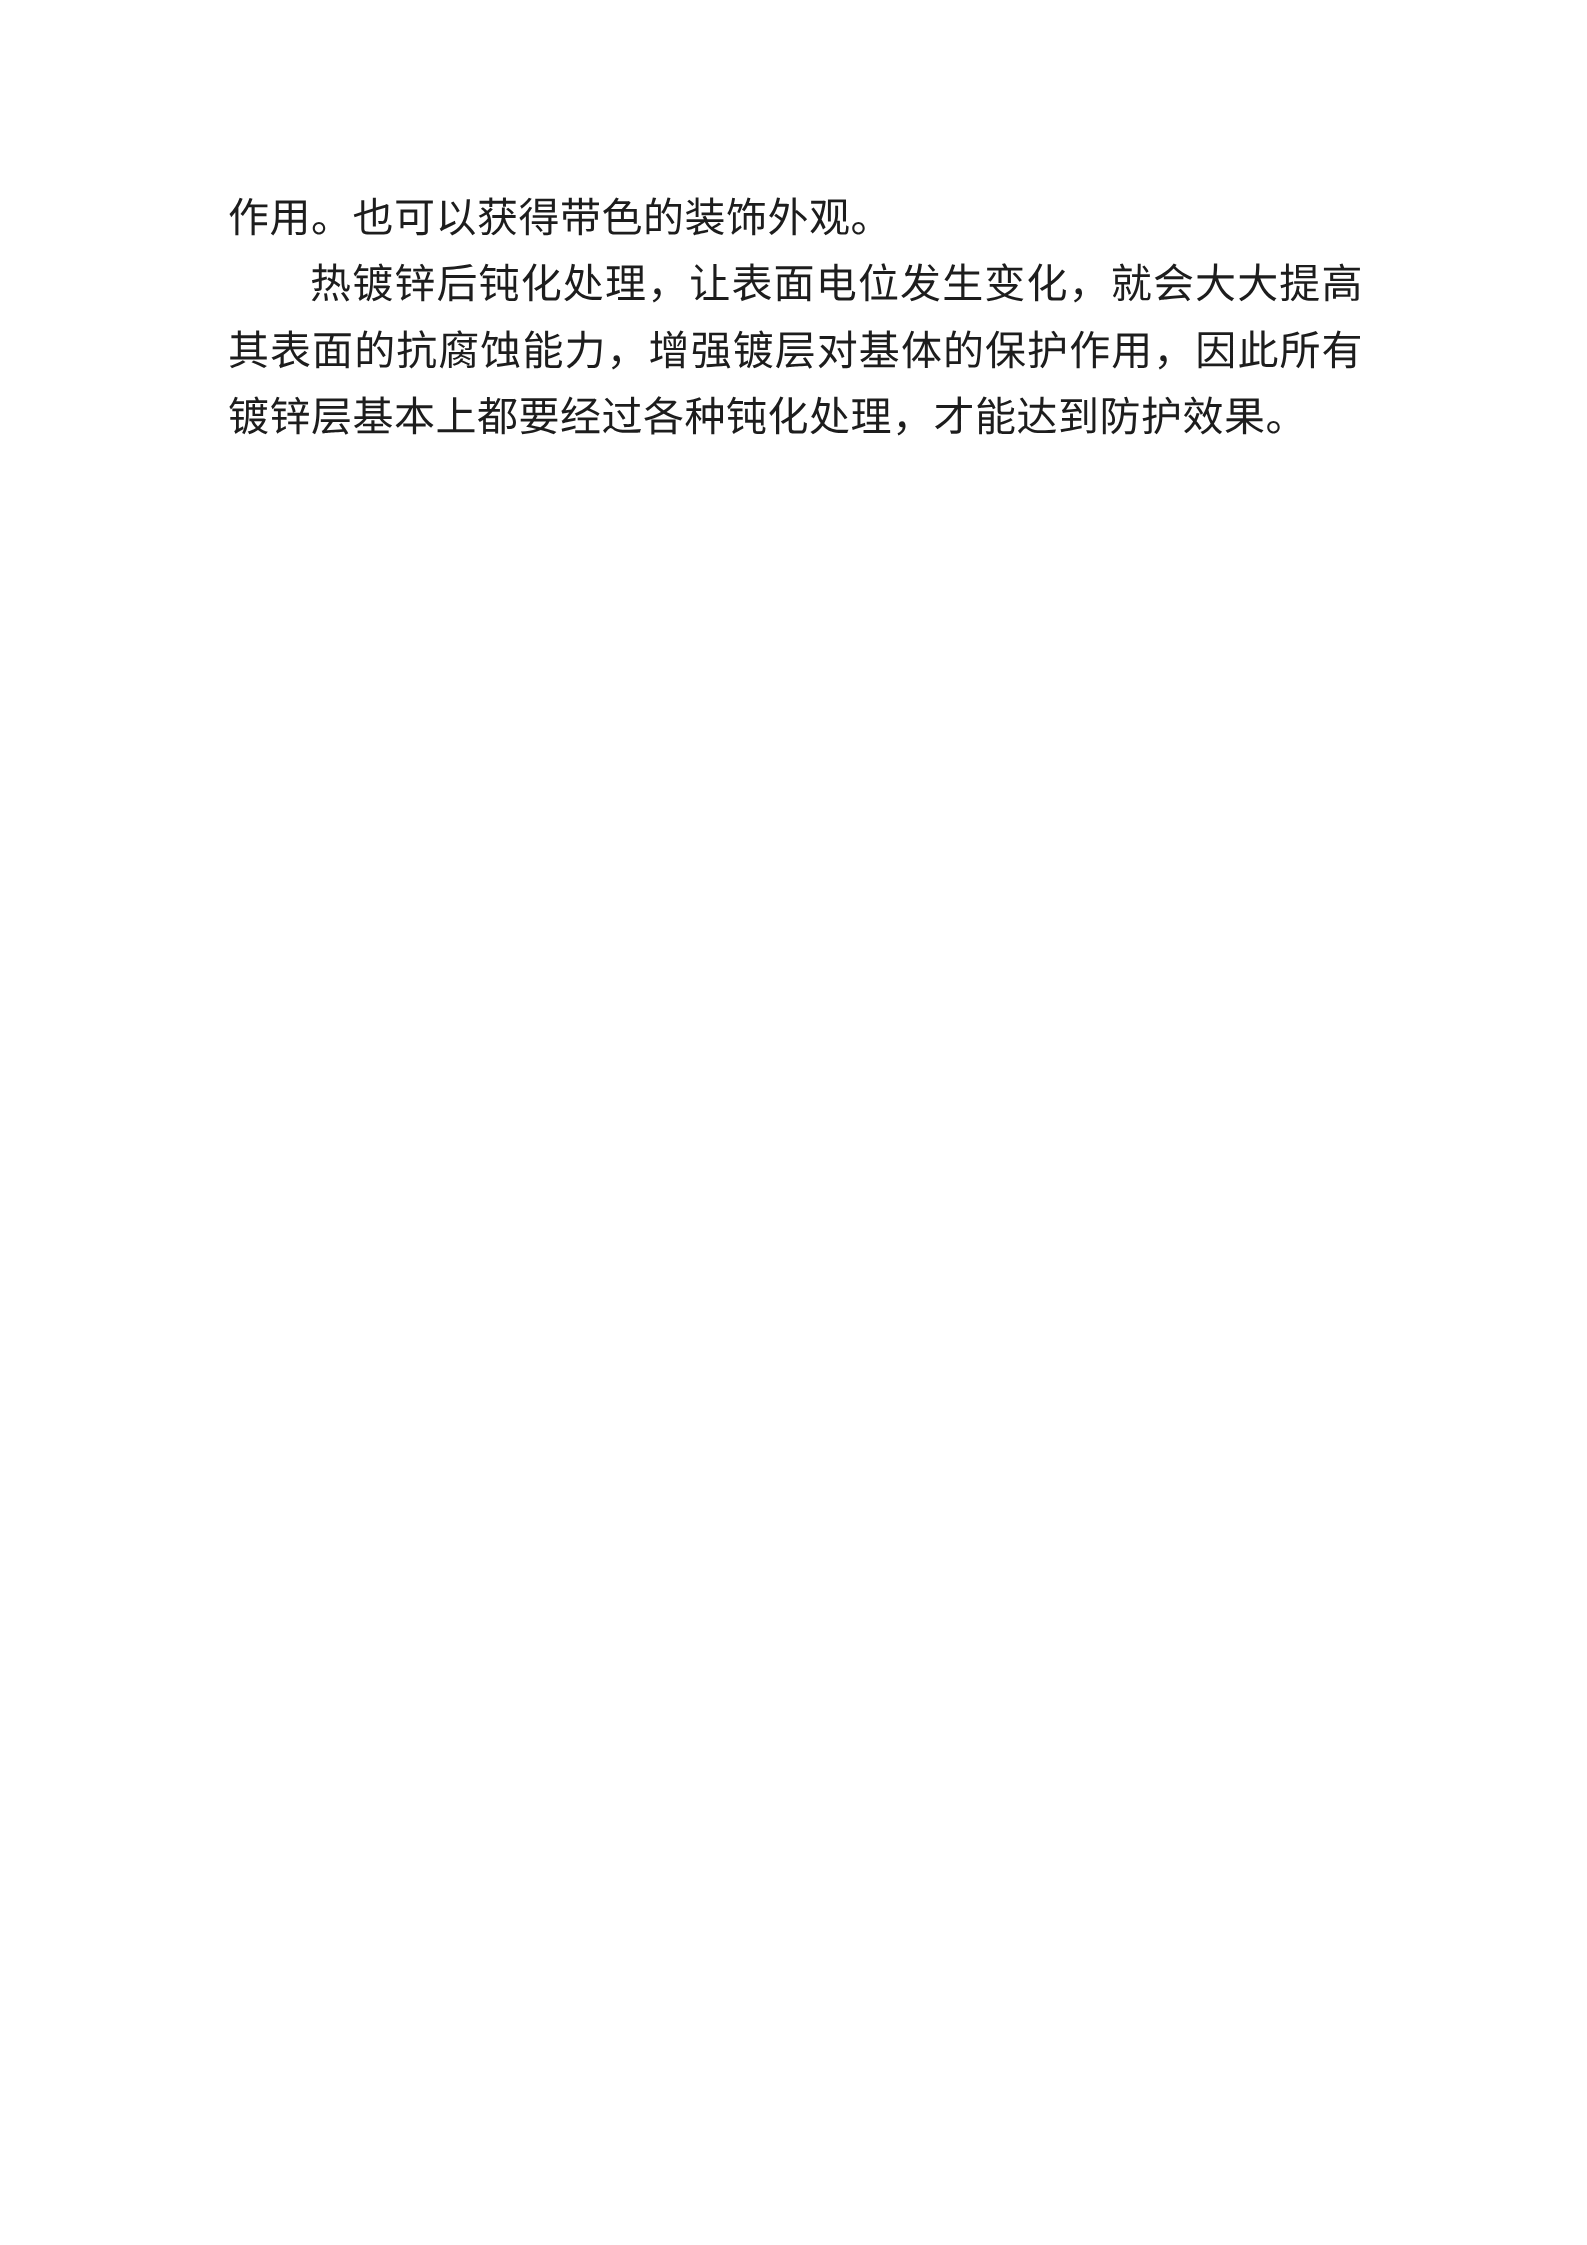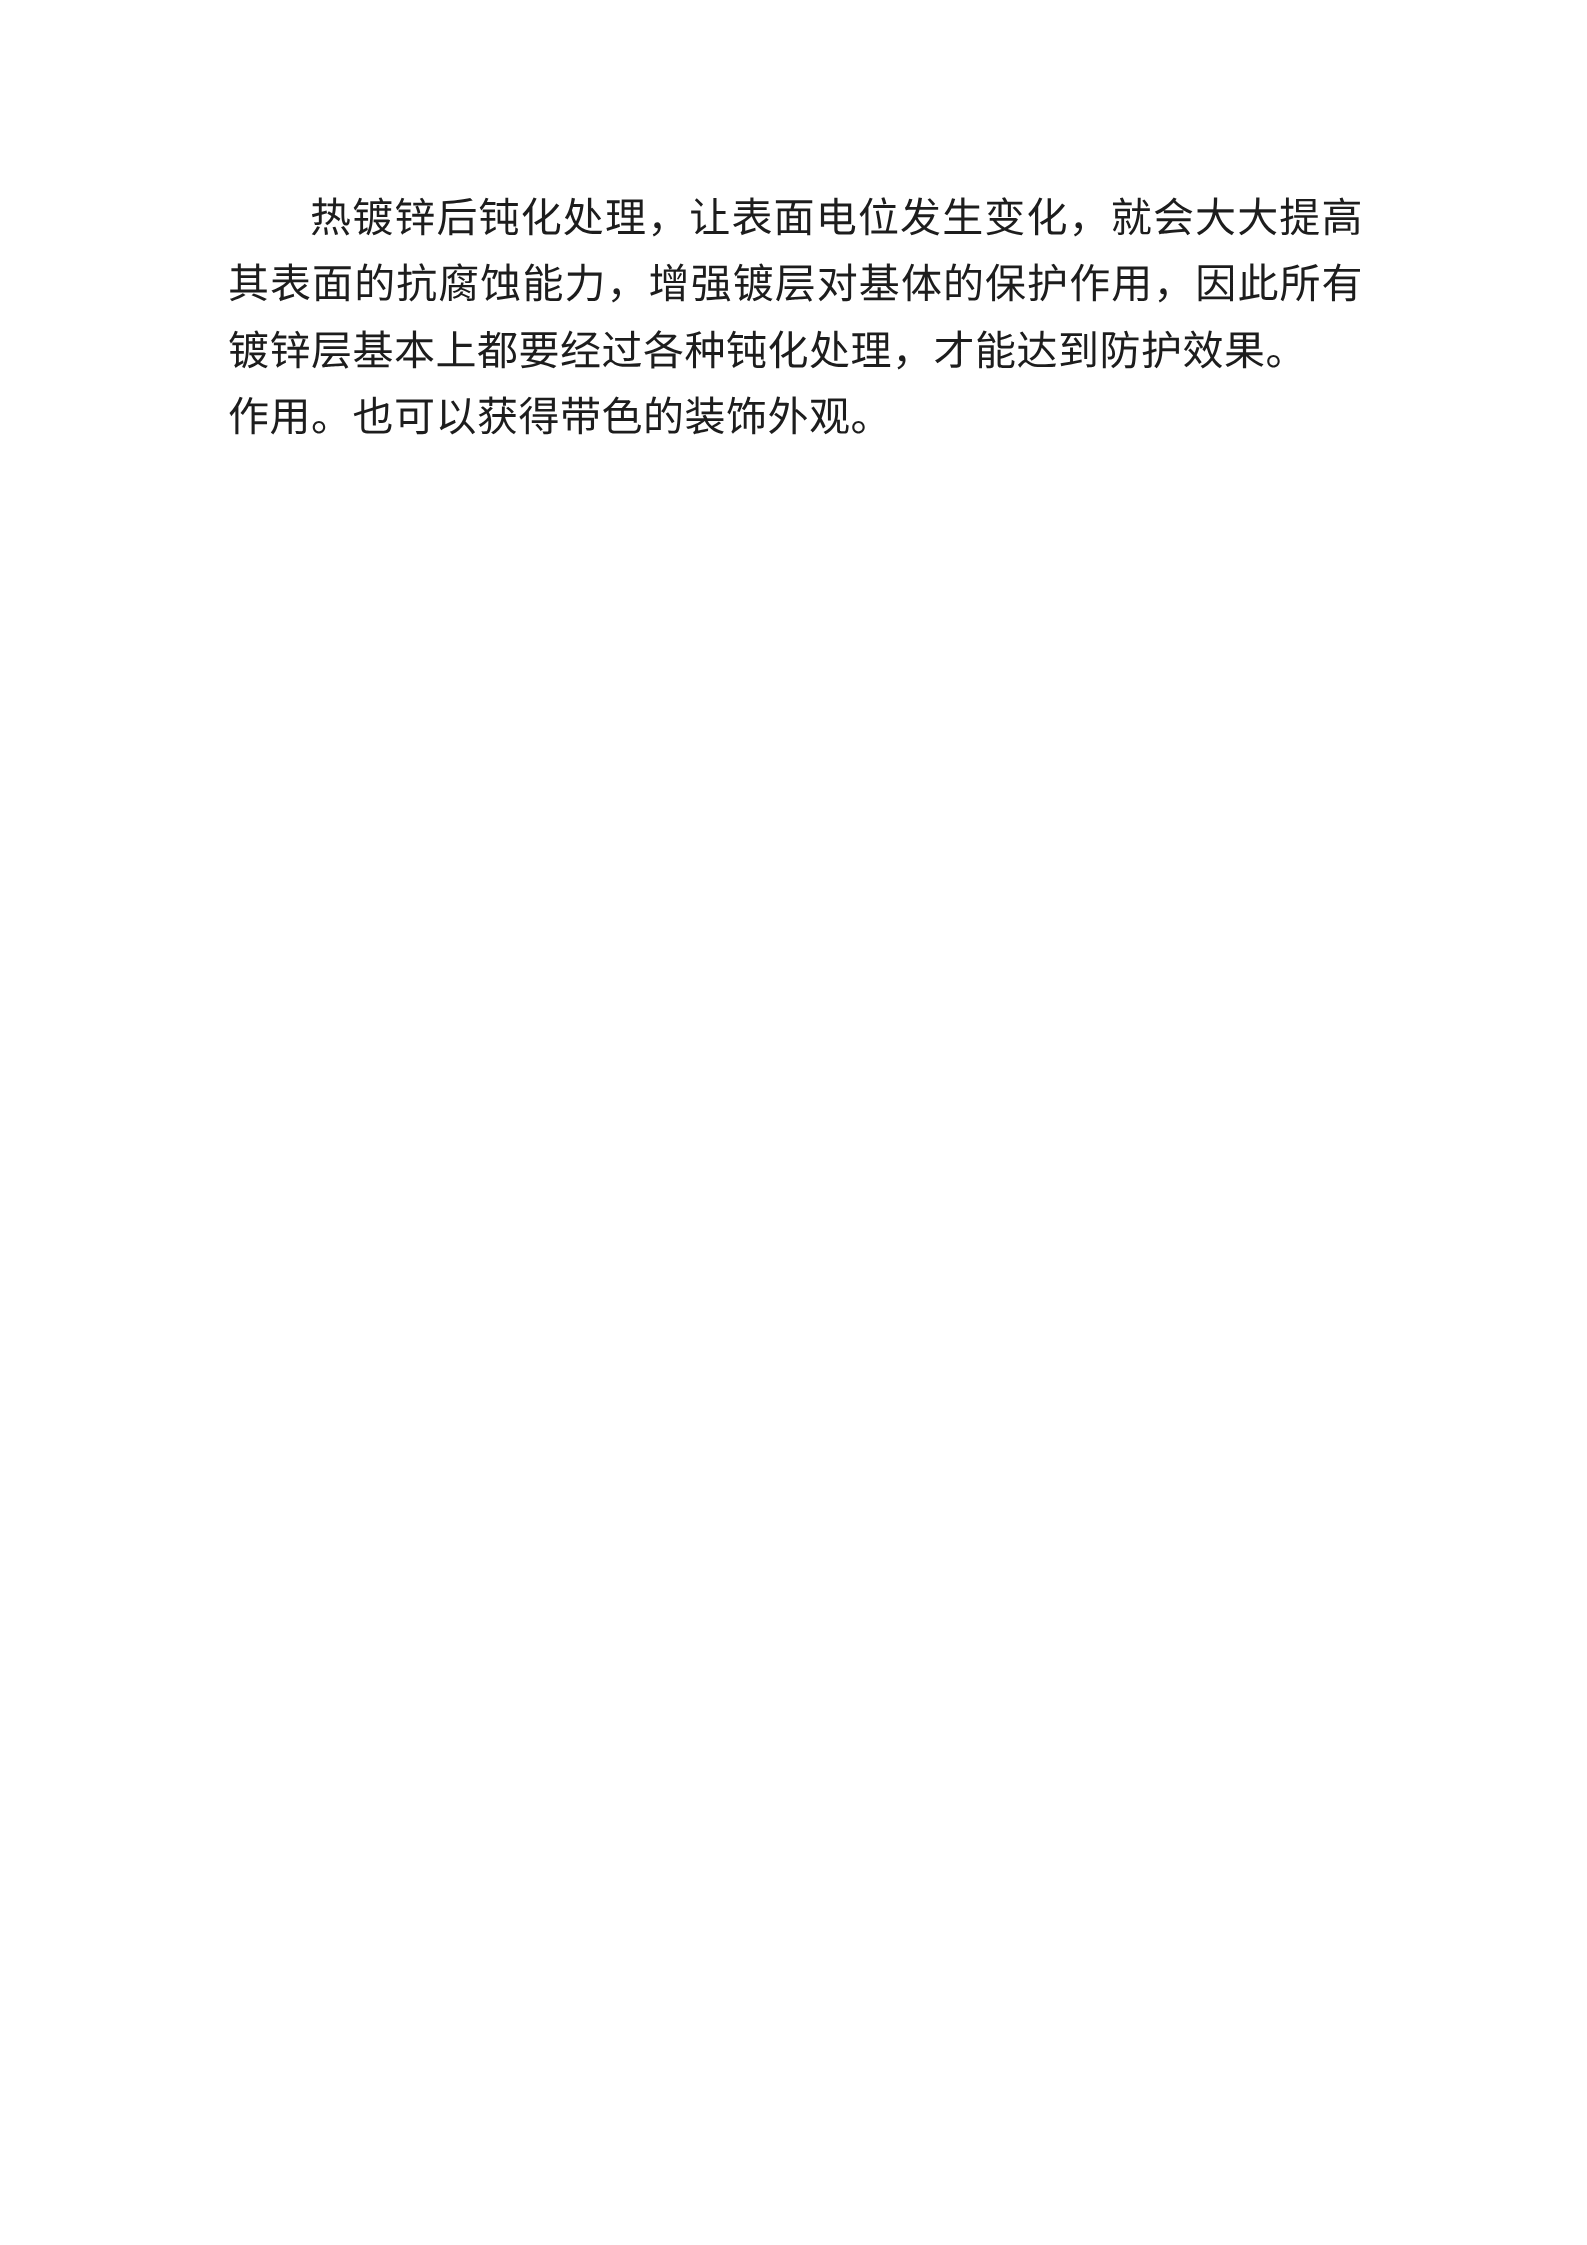--- a/index.html
+++ b/index.html
@@ -38,16 +38,16 @@
   }
   .indent {
     text-indent: 2em;
   }
 </style>
 </head>
 <body>
 
 <div class="page">
   <div class="content">
+    <p class="para">作用。也可以获得带色的装饰外观。</p>
     <p class="para indent">热镀锌后钝化处理，让表面电位发生变化，就会大大提高其表面的抗腐蚀能力，增强镀层对基体的保护作用，因此所有镀锌层基本上都要经过各种钝化处理，才能达到防护效果。</p>
-    <p class="para">作用。也可以获得带色的装饰外观。</p>
   </div>
 </div>
 
 </body></html>

